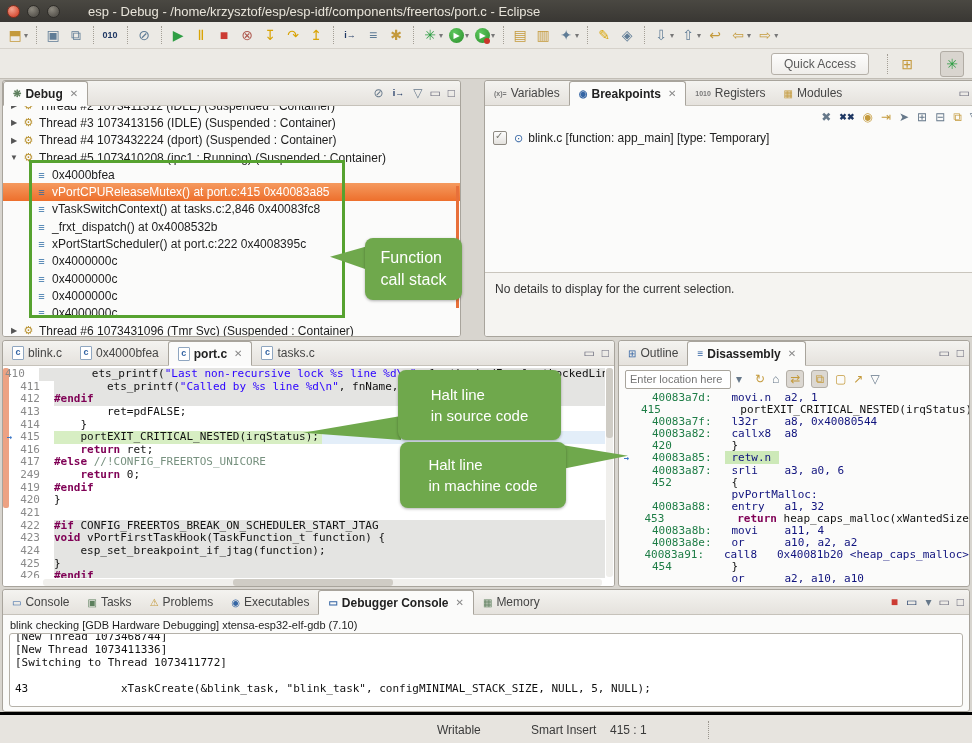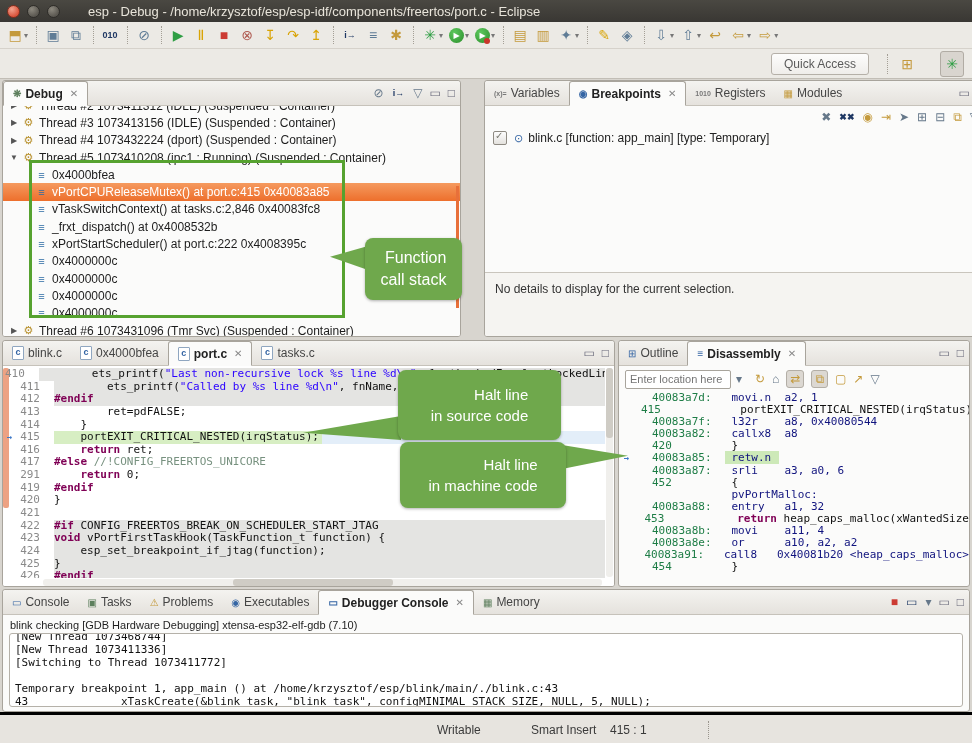--- a/index.html
+++ b/index.html
@@ -110,21 +110,21 @@
   .con-line{font-family:"DejaVu Sans Mono",monospace;font-size:11px;height:13px;line-height:13px;white-space:pre;color:#111;}
   .con-line.clip{margin-top:-6px;}
 
   
   .statusbar{position:absolute;left:0;top:712px;width:972px;height:31px;background:#e7e4df;border-top:3px solid #000000;}
   .sb-item{position:absolute;top:8px;font-size:12px;color:#3a3a3a;}
   .sb-dots{position:absolute;left:708px;top:6px;border-left:1px dotted #9a958d;height:18px;}
 
   
   .callout{position:absolute;z-index:40;background:#6fa84c;color:#fff;border-radius:8px;
-    font-size:15px;line-height:1.4;text-align:right;white-space:pre-line;
+    font-size:15px;line-height:1.4;text-align:left;white-space:pre-line;
     display:flex;align-items:center;justify-content:center;box-shadow:0 1px 3px rgba(0,0,0,.3);}
   .tail{position:absolute;z-index:39;background:#6fa84c;}
 </style>
 </head>
 <body>
 
 <div id="app">
 
   <div class="titlebar">
     <span class="winbtn close"></span>
@@ -474,21 +474,21 @@
             <span class="lno">416</span>
             <span class="code"><span class="sg-p">    </span><span class="sg-k">return</span><span class="sg-p"> ret;</span></span>
           </div>
           <div class="cline">
             <span class="ptr"></span>
             <span class="lno">417</span>
             <span class="code"><span class="sg-k">#else</span><span class="sg-p"> </span><span class="sg-c">//!CONFIG_FREERTOS_UNICORE</span></span>
           </div>
           <div class="cline">
             <span class="ptr"></span>
-            <span class="lno">291</span>
+            <span class="lno">249</span>
             <span class="code"><span class="sg-p">    </span><span class="sg-k">return</span><span class="sg-p"> 0;</span></span>
           </div>
           <div class="cline">
             <span class="ptr"></span>
             <span class="lno">419</span>
             <span class="code"><span class="sg-k">#endif</span></span>
           </div>
           <div class="cline">
             <span class="ptr"></span>
             <span class="lno">420</span>
@@ -619,20 +619,24 @@
           <span class="dcode"><span class="sg-addr">40083a8e:</span><span class="sg-p">   </span><span class="sg-asm">or      a10, a2, a2</span></span>
         </div>
         <div class="dline">
           <span class="dptr"></span>
           <span class="dcode"><span class="sg-addr">40083a91:</span><span class="sg-p">   </span><span class="sg-asm">call8   0x40081b20 &lt;heap_caps_malloc&gt;</span></span>
         </div>
         <div class="dline">
           <span class="dptr"></span>
           <span class="dcode"><span class="sg-addr">454</span><span class="sg-p">         }</span></span>
         </div>
+        <div class="dline">
+          <span class="dptr"></span>
+          <span class="dcode"><span class="sg-p">            </span><span class="sg-asm">or      a2, a10, a10</span></span>
+        </div>
       </div>
   </div>
 
   <div class="pane" style="left:2px;top:589px;width:968px;height:123px;">
     <div class="tabrow">
       <div class="tab">
         <span class="ticon navy">▭</span>
         <span>Console</span>
       </div>
       <div class="tab">
@@ -667,21 +671,20 @@
         <span class="vi">□</span>
       </div>
     </div>
     <div class="con-header">blink checking [GDB Hardware Debugging] xtensa-esp32-elf-gdb (7.10)</div>
     <div class="con-box">
 
     <div class="con-line clip">[New Thread 1073468744]</div>
         <div class="con-line">[New Thread 1073411336]</div>
         <div class="con-line">[Switching to Thread 1073411772]</div>
         <div class="con-line"></div>
-        <div class="con-line">Temporary breakpoint 1, app_main () at /home/krzysztof/esp/blink/main/./blink.c:43</div>
         <div class="con-line">43              xTaskCreate(&amp;blink_task, "blink_task", configMINIMAL_STACK_SIZE, NULL, 5, NULL);</div>
       </div>
   </div>
 
   <div class="statusbar">
     <span class="sb-item" style="left:437px;">Writable</span>
     <span class="sb-item" style="left:531px;">Smart Insert</span>
     <span class="sb-item" style="left:610px;">415 : 1</span>
     <span class="sb-dots"></span>
   </div>

